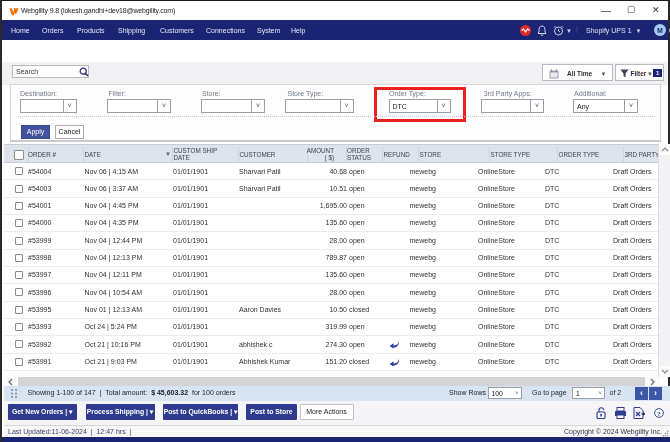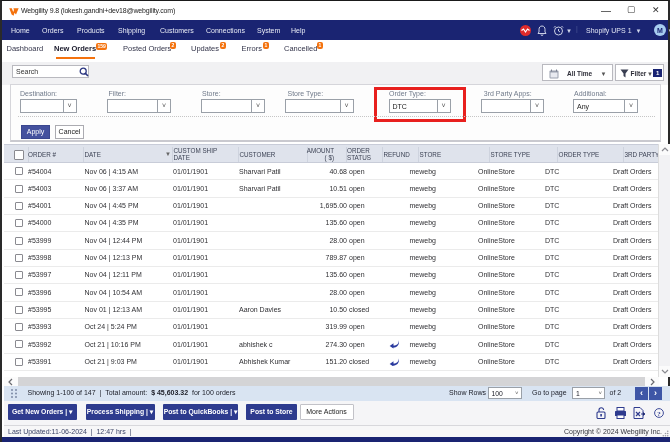--- a/index.html
+++ b/index.html
@@ -103,34 +103,20 @@
     <span style="left:574px;top:5px;color:#4d5899">|</span>
     <span style="left:584px;color:#e2e6f4">Shopify UPS 1</span>
     <span style="left:633.5px;top:8px;font-size:6px;color:#cfd5ea">▼</span>
     <svg class="abs" style="left:652px;top:4px" width="12" height="12" viewBox="0 0 12 12">
       <circle cx="6" cy="6" r="6" fill="#a8cdf0"></circle>
       <text x="6" y="8.5" font-size="7" font-weight="bold" fill="#1a2472" text-anchor="middle" font-family="Liberation Sans">M</text>
     </svg>
     <span style="left:665.5px;top:8px;font-size:6px;color:#cfd5ea">▼</span>
   </div>
 
-  <div class="abs" id="tabs">
-    <span class="t" style="left:4.5px">Dashboard</span>
-    <span class="t" style="left:52px;color:#19192b;font-weight:bold">New Orders</span>
-    <span class="badge" style="left:94px;top:3px">159</span>
-    <span class="t" style="left:121px">Posted Orders</span>
-    <span class="badge" style="left:168px;top:2px">2</span>
-    <span class="t" style="left:189px">Updates</span>
-    <span class="badge" style="left:218px;top:2px">2</span>
-    <span class="t" style="left:239.5px">Errors</span>
-    <span class="badge" style="left:261px;top:2px">1</span>
-    <span class="t" style="left:282px">Cancelled</span>
-    <span class="badge" style="left:315px;top:2px">1</span>
-    <div class="abs" id="underline"></div>
-  </div>
 
   <div class="abs" id="strip">
     <div class="abs" id="searchbox">
       <span>Search</span>
       <svg class="abs" style="left:66px;top:1.5px" width="10" height="10" viewBox="0 0 10 10">
         <circle cx="4.2" cy="4.2" r="3" stroke="#2a3580" stroke-width="1.3" fill="none"></circle>
         <path d="M6.4,6.4 L9,9" stroke="#2a3580" stroke-width="1.5"></path>
       </svg>
     </div>
     <div class="abs" id="alltime">

